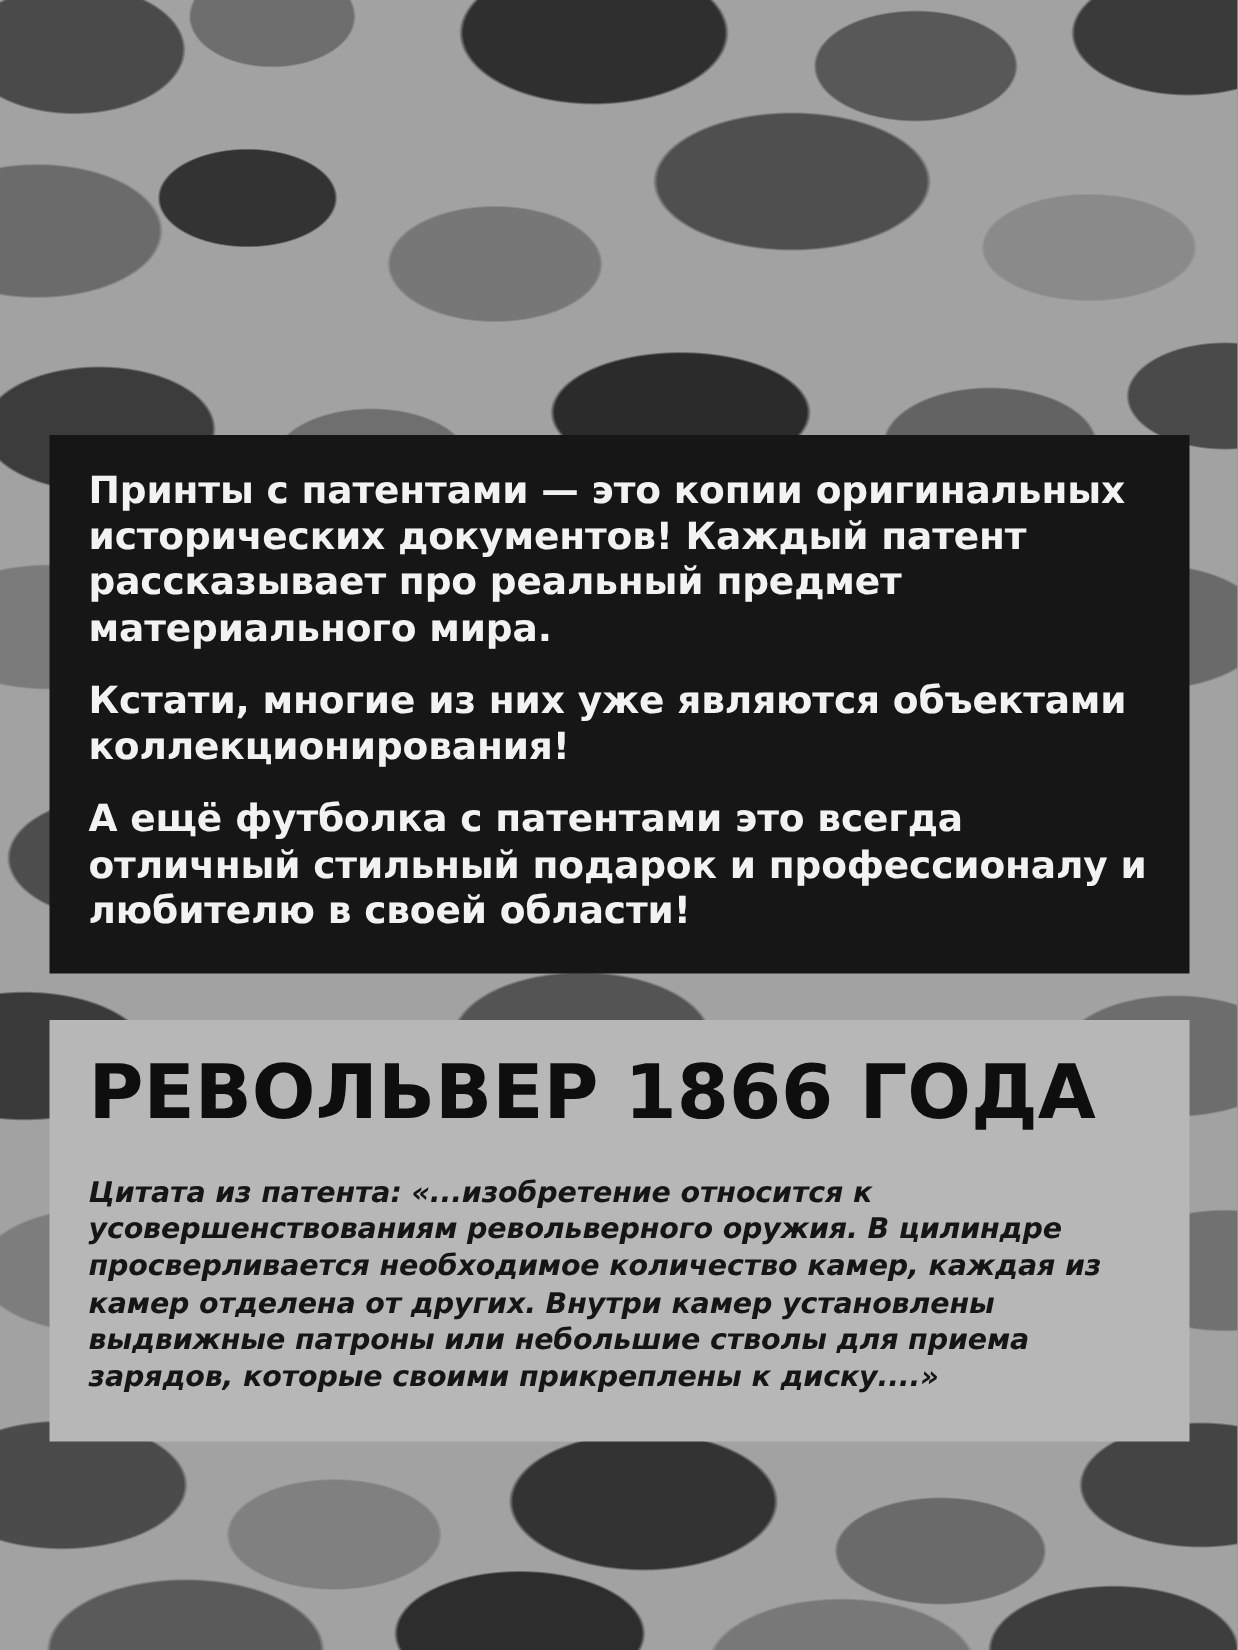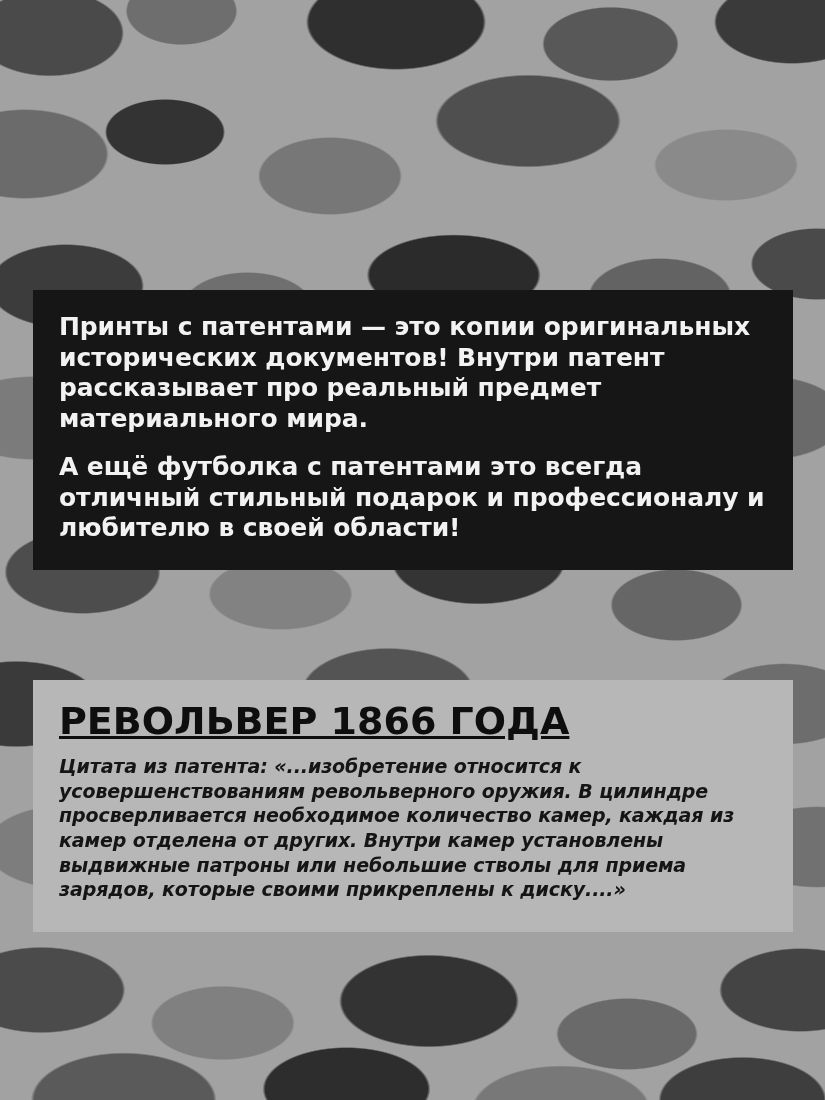--- a/index.html
+++ b/index.html
@@ -127,27 +127,26 @@
   h1.title {
     margin: 0 0 14px 0;
     font-size: 43px;
     line-height: 1.02;
     font-weight: bold;
     letter-spacing: -0.5px;
     color: #0e0e0e;
   }
 
   h2.subtitle {
-    margin: 0 0 12px 0;
-    font-size: 38px;
+    margin: 0 0 28px 0;
+    font-size: 50px;
     line-height: 1.05;
     font-weight: bold;
     letter-spacing: 0px;
     color: #0e0e0e;
-    text-decoration: underline;
   }
 
   p.body {
     margin: 0;
     font-size: 26.5px;
     line-height: 1.22;
     font-weight: normal;
     letter-spacing: -0.1px;
   }
 
@@ -174,21 +173,22 @@
 </head>
 <body>
 
 <div class="page">
   <div class="camo"></div>
 
   <div class="content">
 
 
     <section class="panel panel-dark" id="panel-prints">
-      <p class="body">Принты с патентами — это копии оригинальных исторических документов! Внутри патент рассказывает про реальный предмет материального мира.</p>
+      <p class="body">Принты с патентами — это копии оригинальных исторических документов! Каждый патент рассказывает про реальный предмет материального мира.</p>
+      <p class="body">Кстати, многие из них уже являются объектами коллекционирования!</p>
       <p class="body">А ещё футболка с патентами это всегда отличный стильный подарок и профессионалу и любителю в своей области!</p>
     </section>
 
     <section class="panel panel-light" id="panel-revolver">
       <h2 class="subtitle">РЕВОЛЬВЕР 1866 ГОДА</h2>
       <p class="body">Цитата из патента: «...изобретение относится к усовершенствованиям револьверного оружия. В цилиндре просверливается необходимое количество камер, каждая из камер отделена от других. Внутри камер установлены выдвижные патроны или небольшие стволы для приема зарядов, которые своими прикреплены к диску....»</p>
     </section>
 
   </div>
 </div>

